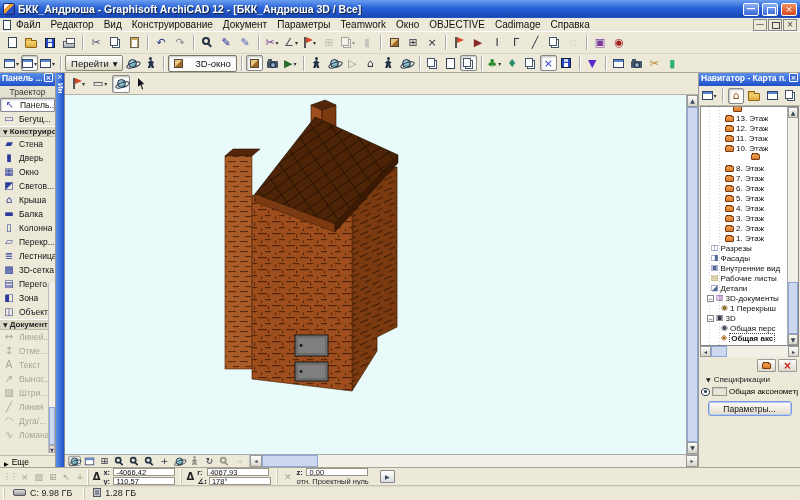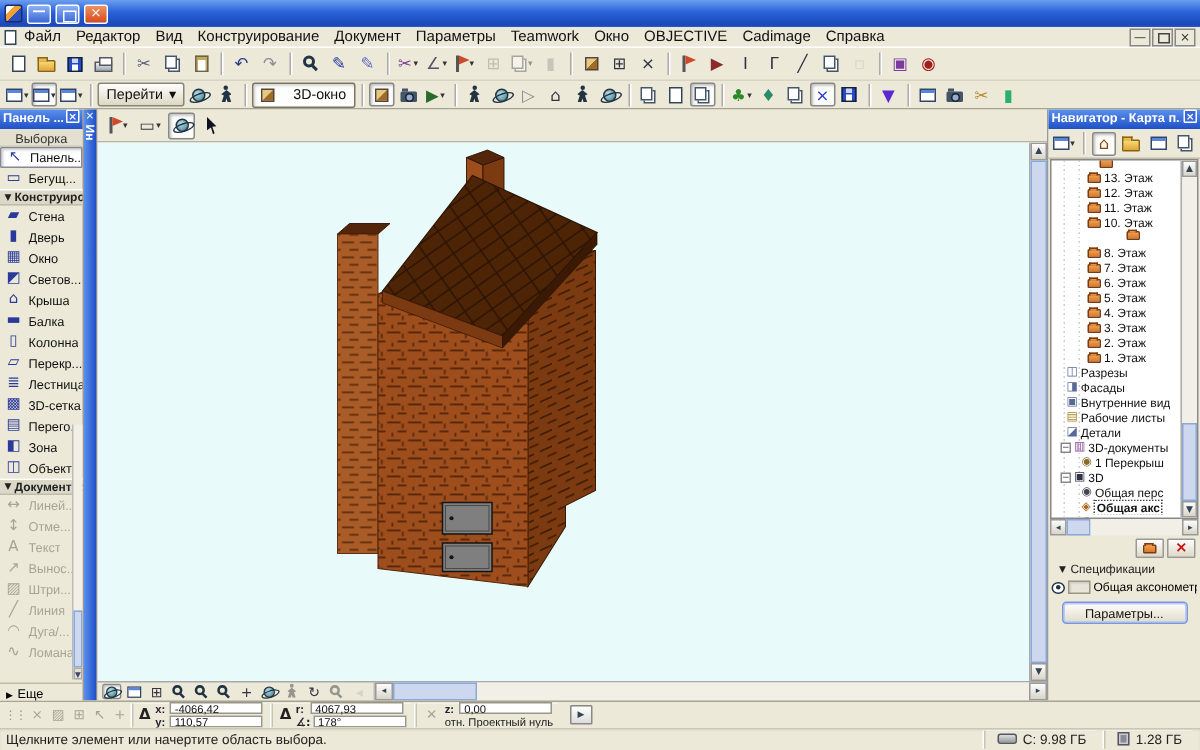--- a/index.html
+++ b/index.html
@@ -164,20 +164,21 @@
   .status-msg{flex:1;color:#222;white-space:nowrap;overflow:hidden}
   .sb-item{display:flex;gap:4px;align-items:center;border-left:1px solid #c8c4b4;box-shadow:-1px 0 0 #fff;padding:0 8px;height:12px;color:#222;white-space:nowrap}
 </style>
 </head>
 <body>
 
 <div class="app">
 
   <div class="titlebar">
     <span class="app-icon"></span>
+    <span class="title">БКК_Андрюша - Graphisoft ArchiCAD 12 - [БКК_Андрюша 3D / Все]</span>
     <span class="wbtn minb glyphf">—</span>
     <span class="wbtn restore"></span>
     <span class="wbtn close glyphf">×</span>
   </div>
 
   <div class="menubar">
     <span class="ci ci-page" style="width:8px;height:10px"></span>
     <div id="menu-items">
         <span class="menu-item">Файл</span>
         <span class="menu-item">Редактор</span>
@@ -404,21 +405,21 @@
       </span>
     </div>
 
   <div class="main">
 
     <div class="toolbox">
       <div class="pal-title">
         <span class="pt">Панель ...</span>
         <span class="pal-x glyphf">×</span>
       </div>
-      <div class="tb-sec">Выборка</div>
+      <div class="tb-sec">Траектор</div>
       <div id="tb-selection">
           <div class="tool selected">
             <span class="tg glyphf">↖</span>
             <span class="tl">Панель...</span>
           </div>
           <div class="tool">
             <span class="tg glyphf">▭</span>
             <span class="tl">Бегущ...</span>
           </div>
         </div>
@@ -860,21 +861,20 @@
           </div>
         <div class="crow">
             <span class="cref">отн. Проектный нуль</span>
           </div>
       </div>
     </div>
     <span class="cmore glyphf">▶</span>
   </div>
 
   <div class="statusbar">
-    <span class="status-msg">Щелкните элемент или начертите область выбора.</span>
     <span class="sb-item">
       <span class="ci ci-disk"></span>
       <span>C: 9.98 ГБ</span>
     </span>
     <span class="sb-item">
       <span class="ci ci-mem"></span>
       <span>1.28 ГБ</span>
     </span>
   </div>
 </div>

